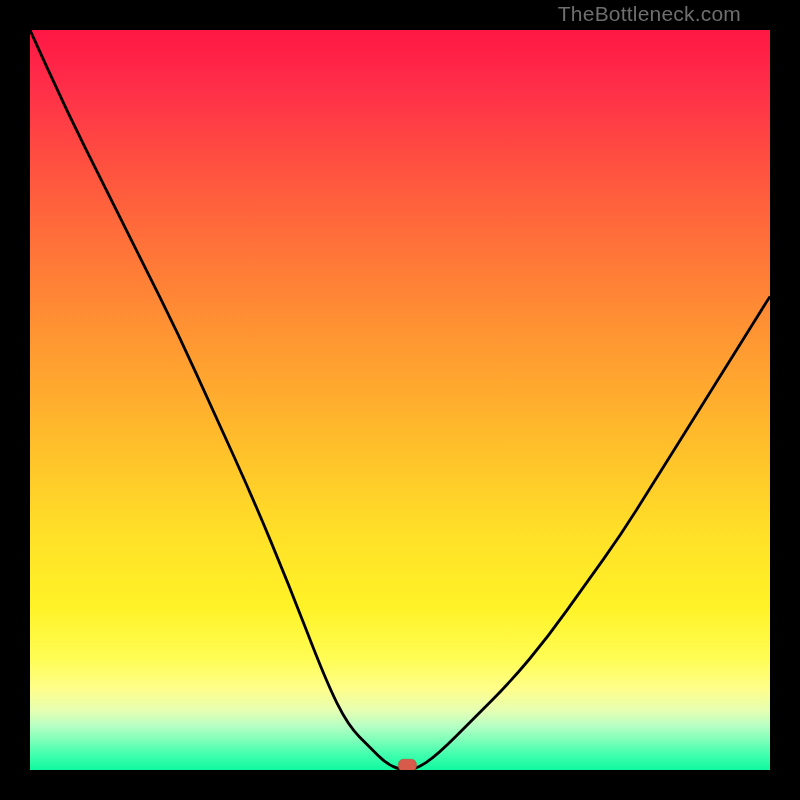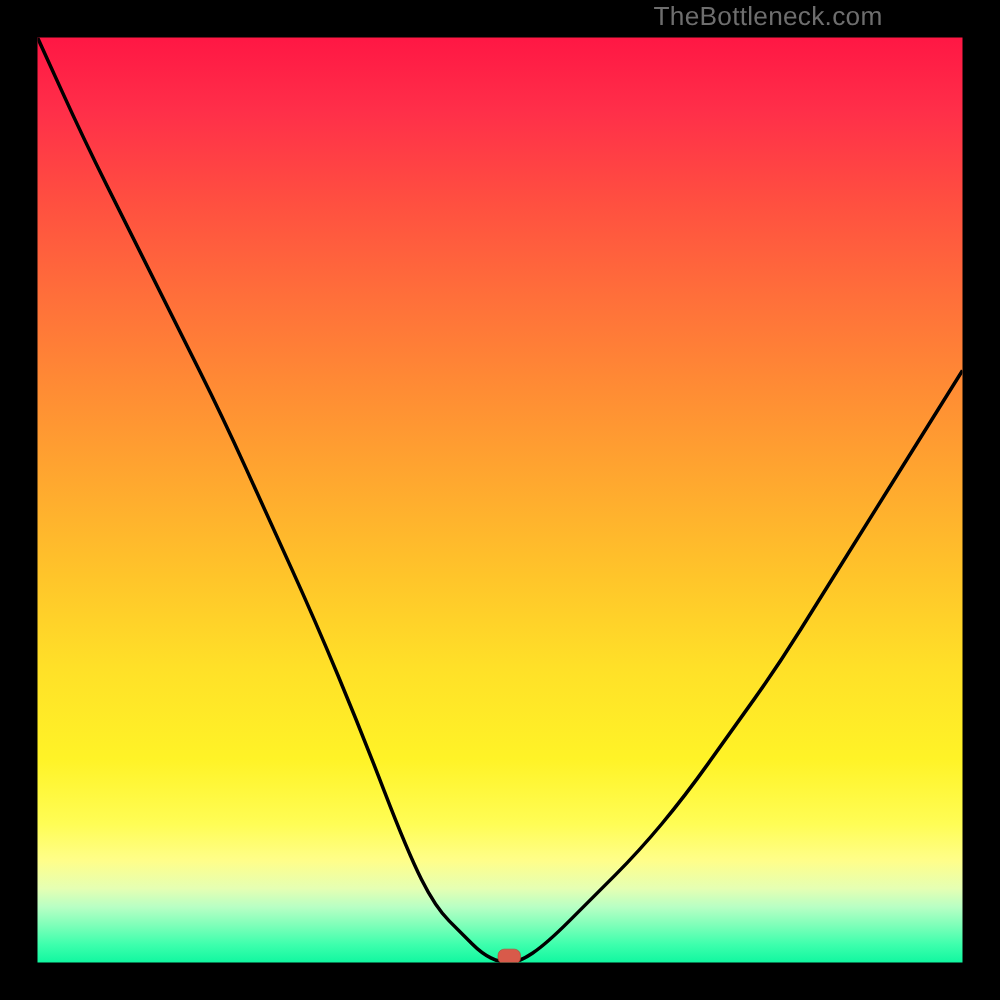--- a/index.html
+++ b/index.html
@@ -9,20 +9,21 @@
     height: 800px;
     background: #000;
     overflow: hidden;
     font-family: Arial, Helvetica, sans-serif;
   }
   .frame {
     position: relative;
     width: 720px;
     height: 800px;
     background: #000;
+    padding-left: 35px;
   }
   .watermark {
     position: absolute;
     top: 2px;
     right: 14px;
     color: #6e6e6e;
     font-size: 21px;
     font-weight: 500;
     letter-spacing: 0.2px;
     z-index: 10;

